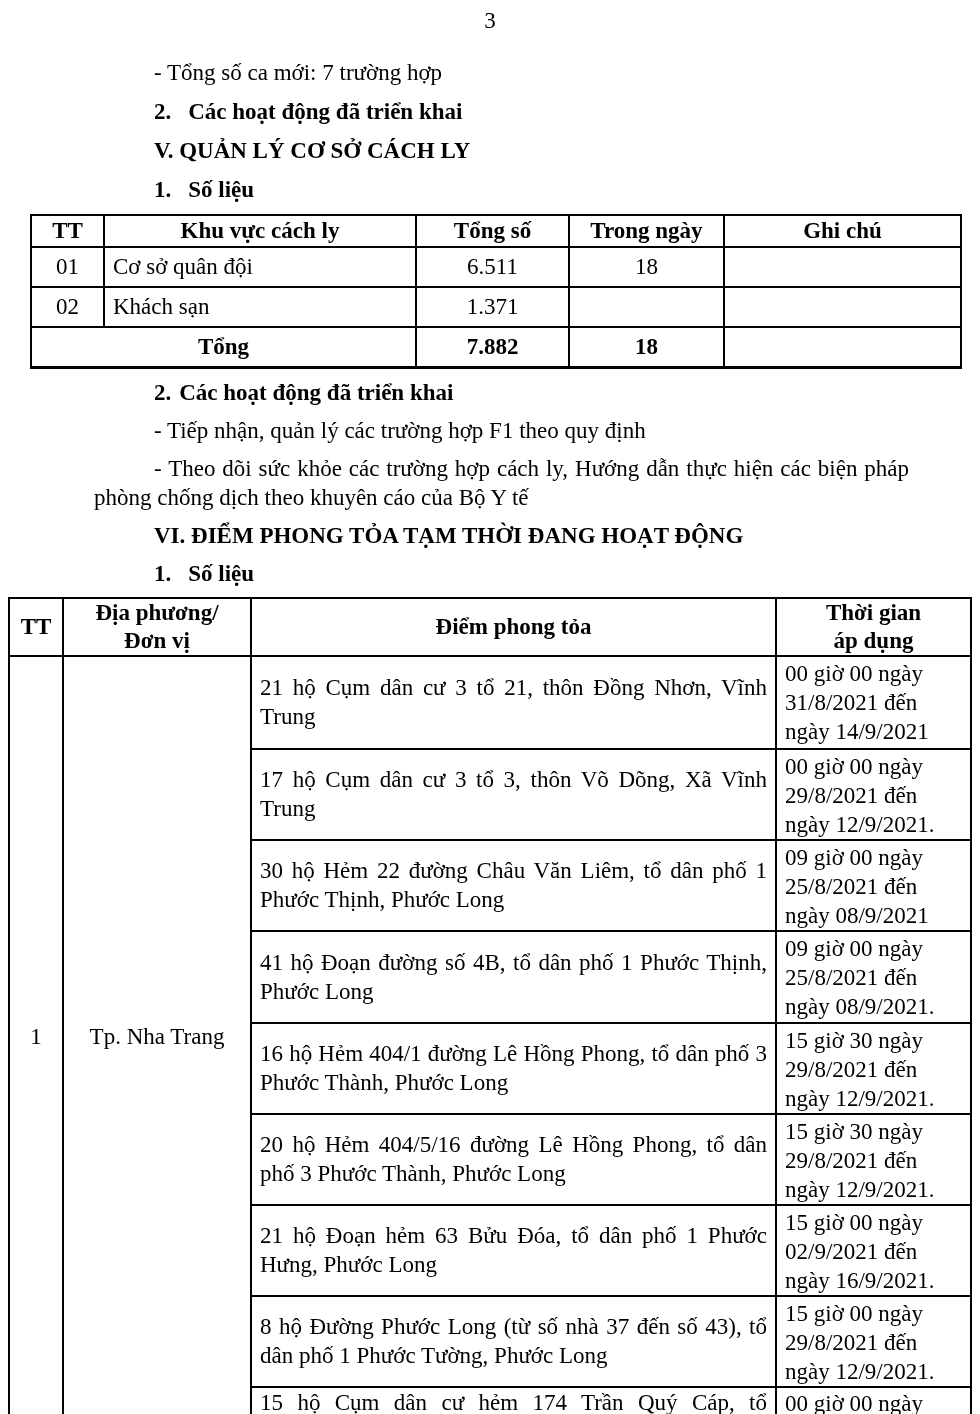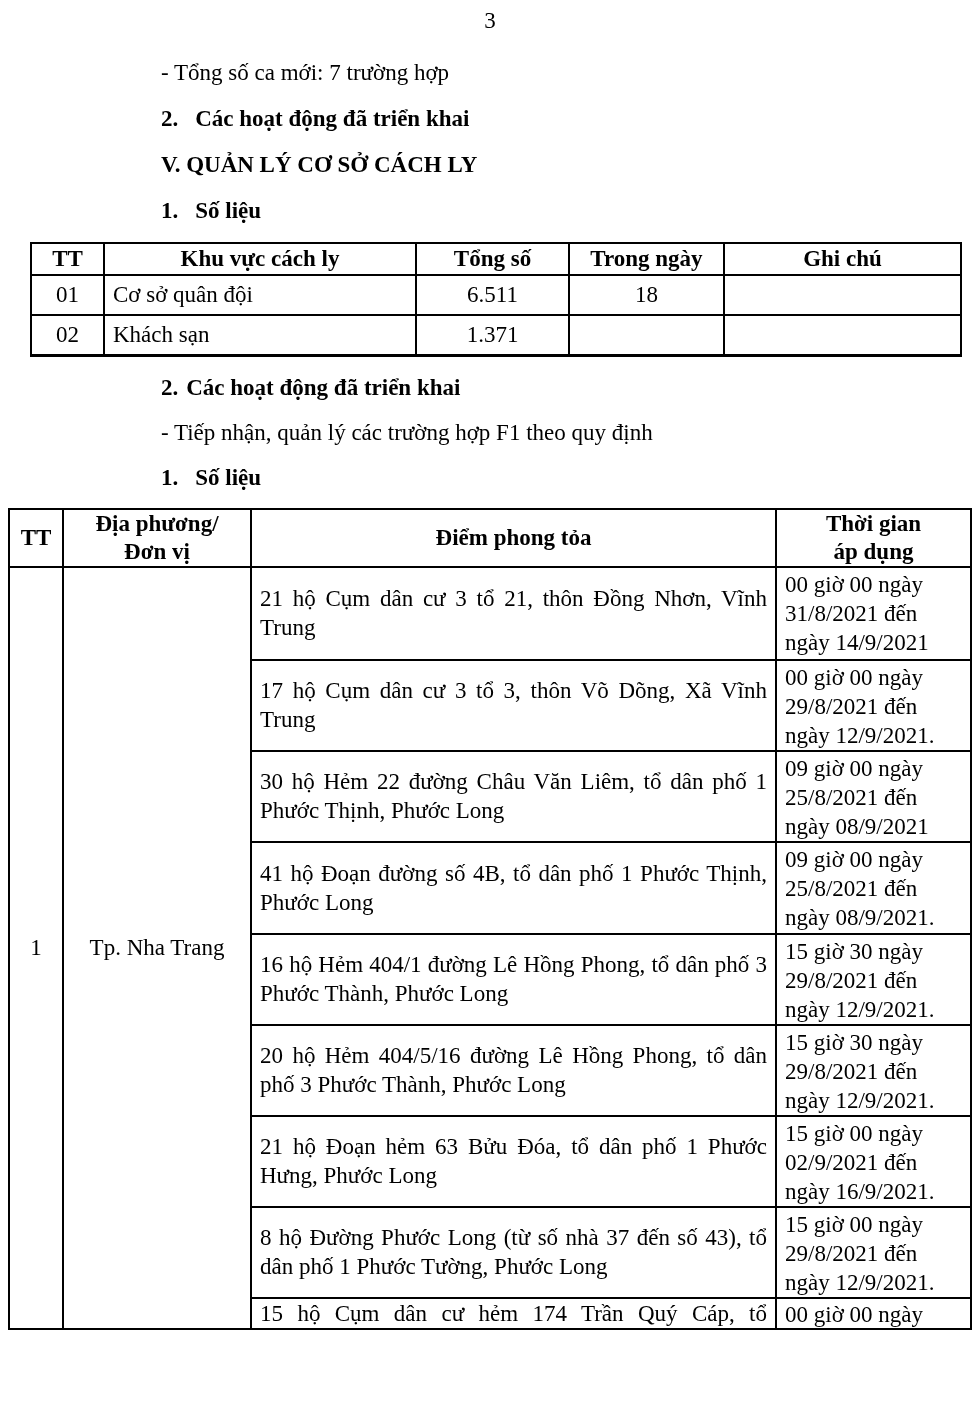--- a/index.html
+++ b/index.html
@@ -7,21 +7,21 @@
     width:980px;height:1414px;
     background:#ffffff;color:#000;
     font-family:"Liberation Serif", serif;
     font-size:23px;
     overflow:hidden;
     position:relative;
   }
   .pagenum{ text-align:center; margin-top:6px; line-height:30px; }
   .textblock{ margin:0 62px 0 85px; }
   .tb1{ margin-top:22px; }
-  p.line{ margin:16px; line-height:30px; }
+  p.line{ margin:9px; line-height:30px; }
   .sec2 p.line{ line-height:29px; }
   .indent{ text-indent:60px; }
   .just{ text-align:justify; }
   .bold{ font-weight:bold; }
   .hnum{ font-weight:bold; display:inline-block; }
   .gap-wide{ margin-right:17px; }
   .gap-norm{ margin-right:8px; }
   .hpad{ padding-left:60px; }
 
   
@@ -102,26 +102,34 @@
     <td>18</td>
     <td></td>
   </tr>
   <tr>
     <td>02</td>
     <td class="left">Khách sạn</td>
     <td>1.371</td>
     <td></td>
     <td></td>
   </tr>
+  <tr>
+    <td colspan="2" class="bold">Tổng</td>
+    <td class="bold">7.882</td>
+    <td class="bold">18</td>
+    <td></td>
+  </tr>
 </tbody>
   </table>
 
 <div class="textblock sec2" style="margin-top:4px;">
   <p class="line hpad"><span class="hnum gap-norm">2.</span><span class="bold">Các hoạt động đã triển khai</span></p>
   <p class="line indent">- Tiếp nhận, quản lý các trường hợp F1 theo quy định</p>
+  <p class="line indent just">- Theo dõi sức khỏe các trường hợp cách ly, Hướng dẫn thực hiện các biện pháp phòng chống dịch theo khuyên cáo của Bộ Y tế</p>
+  <p class="line hpad bold">VI. ĐIỂM PHONG TỎA TẠM THỜI ĐANG HOẠT ĐỘNG</p>
   <p class="line hpad"><span class="hnum gap-wide">1.</span><span class="bold">Số liệu</span></p>
 </div>
 
 <table class="t2">
   <colgroup>
       <col style="width:54px">
       <col style="width:188px">
       <col style="width:525px">
       <col style="width:195px">
     </colgroup>

